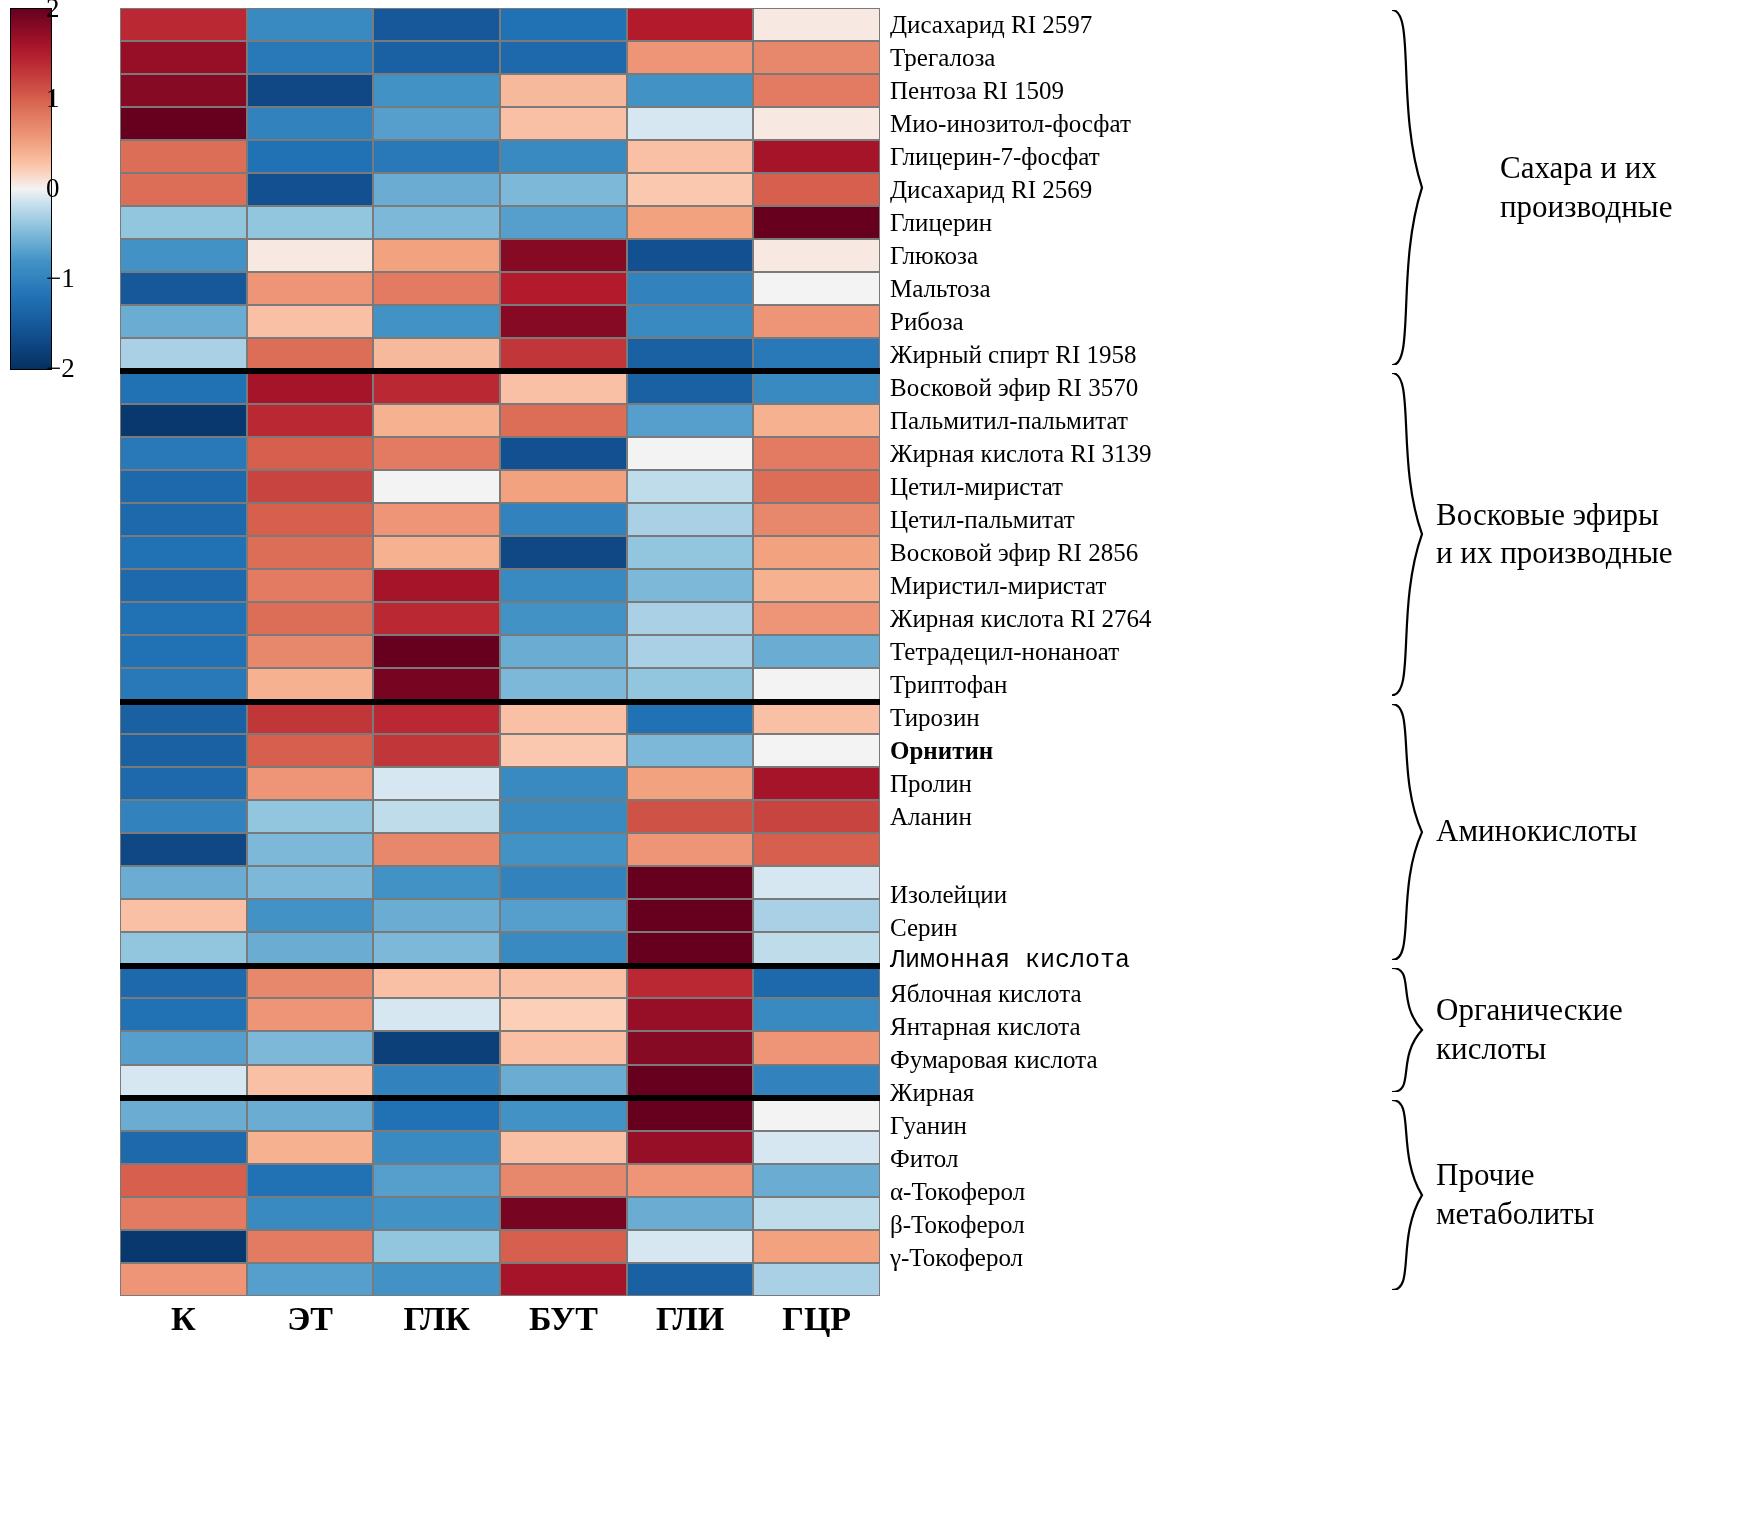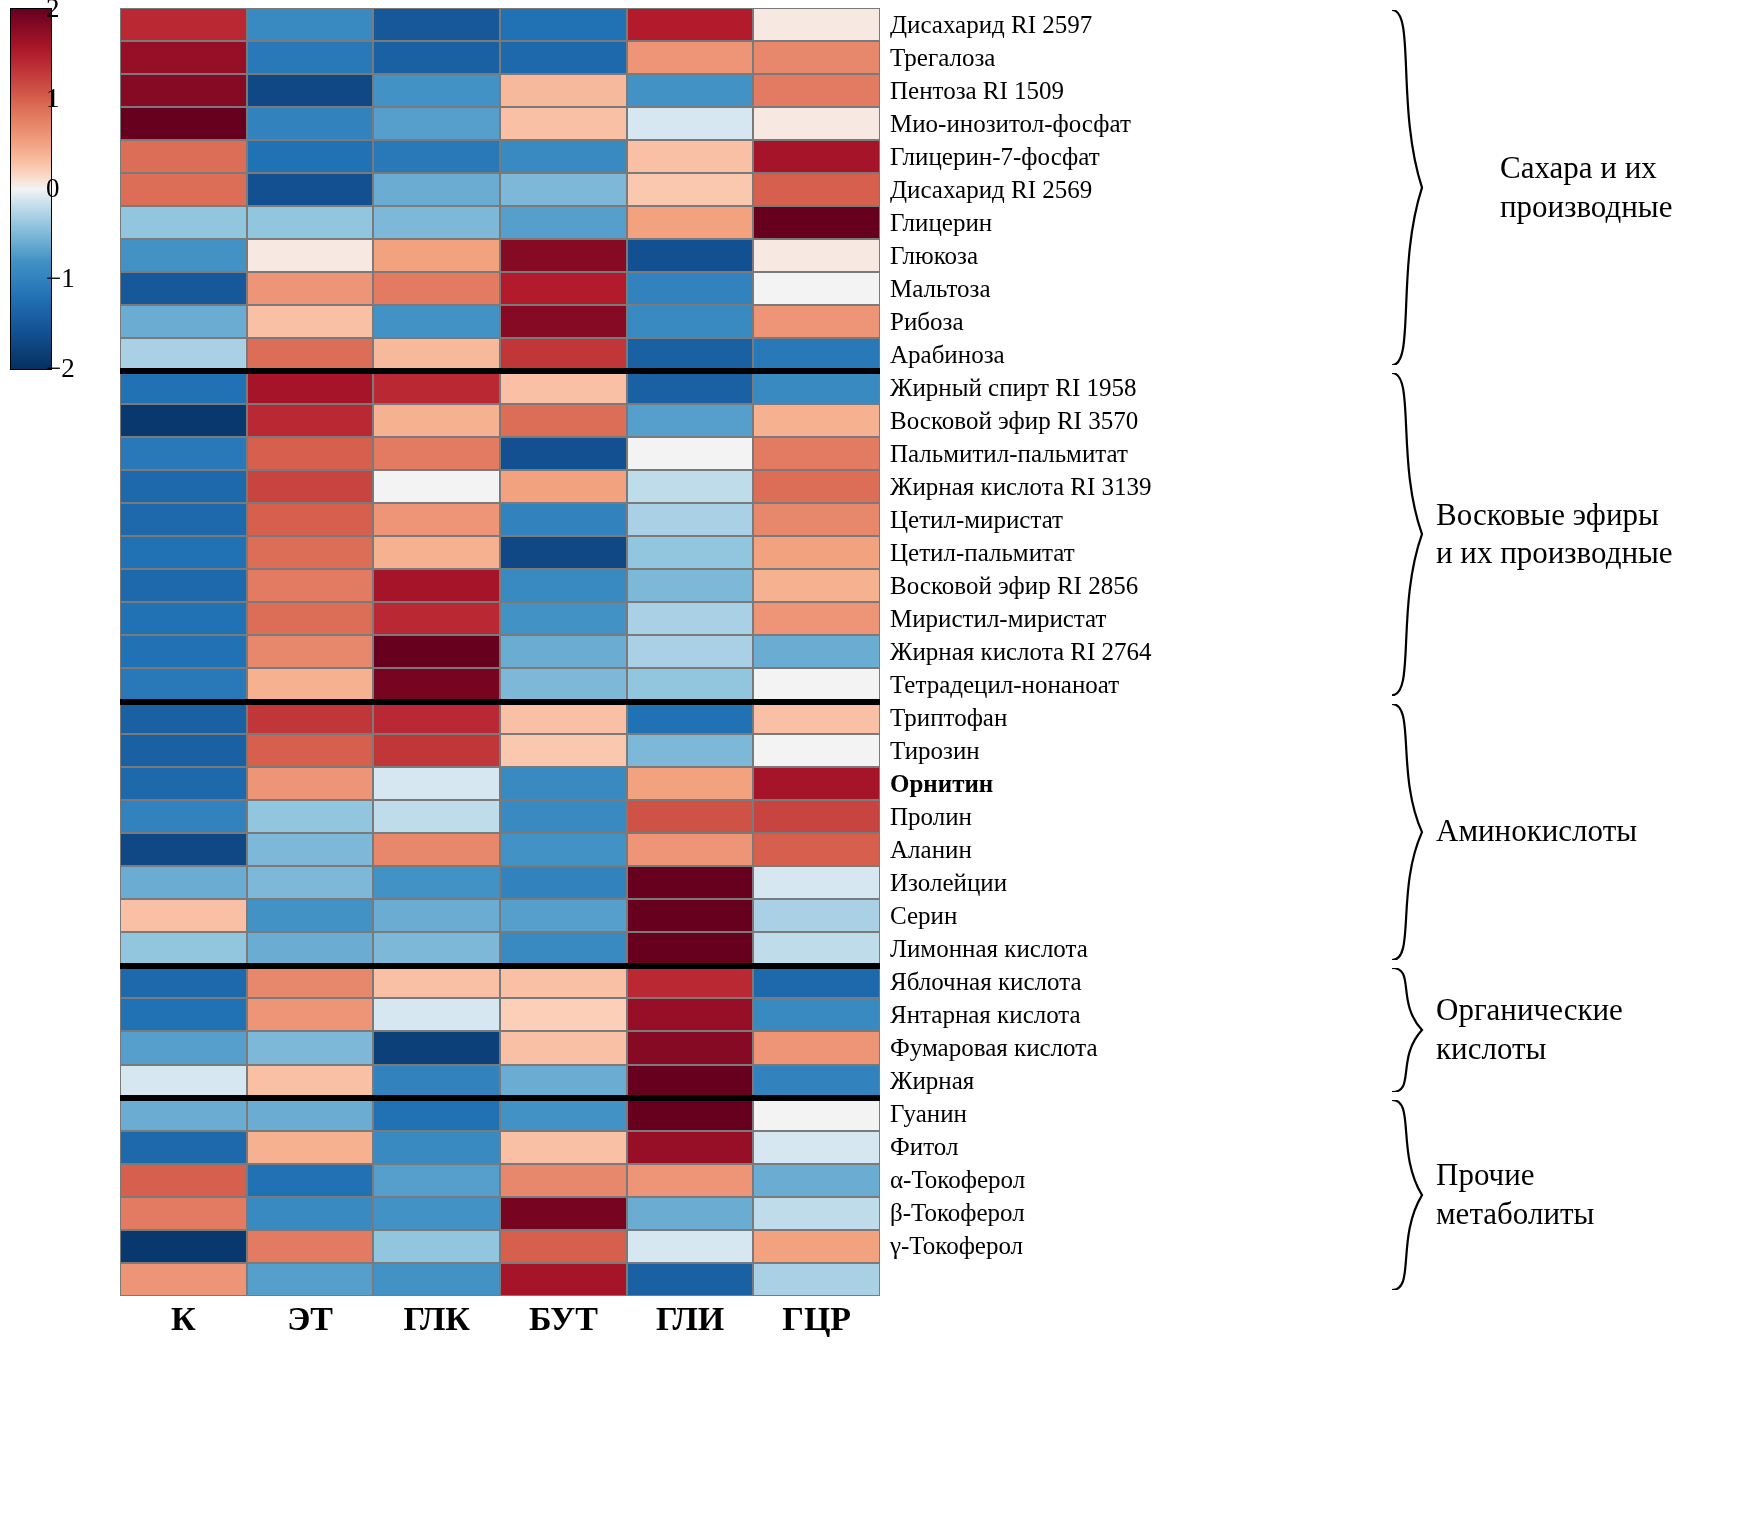--- a/index.html
+++ b/index.html
@@ -374,39 +374,38 @@
       <div class="rlab" style="height: 33.0256px;">Дисахарид RI 2597</div>
       <div class="rlab" style="height: 33.0256px;">Трегалоза</div>
       <div class="rlab" style="height: 33.0256px;">Пентоза RI 1509</div>
       <div class="rlab" style="height: 33.0256px;">Мио-инозитол-фосфат</div>
       <div class="rlab" style="height: 33.0256px;">Глицерин-7-фосфат</div>
       <div class="rlab" style="height: 33.0256px;">Дисахарид RI 2569</div>
       <div class="rlab" style="height: 33.0256px;">Глицерин</div>
       <div class="rlab" style="height: 33.0256px;">Глюкоза</div>
       <div class="rlab" style="height: 33.0256px;">Мальтоза</div>
       <div class="rlab" style="height: 33.0256px;">Рибоза</div>
-      <div class="rlab" style="height: 33.0256px;">Арабиноза</div>
       <div class="rlab" style="height: 33.0256px;">Жирный спирт RI 1958</div>
       <div class="rlab" style="height: 33.0256px;">Восковой эфир RI 3570</div>
       <div class="rlab" style="height: 33.0256px;">Пальмитил-пальмитат</div>
       <div class="rlab" style="height: 33.0256px;">Жирная кислота RI 3139</div>
       <div class="rlab" style="height: 33.0256px;">Цетил-миристат</div>
       <div class="rlab" style="height: 33.0256px;">Цетил-пальмитат</div>
       <div class="rlab" style="height: 33.0256px;">Восковой эфир RI 2856</div>
       <div class="rlab" style="height: 33.0256px;">Миристил-миристат</div>
       <div class="rlab" style="height: 33.0256px;">Жирная кислота RI 2764</div>
       <div class="rlab" style="height: 33.0256px;">Тетрадецил-нонаноат</div>
       <div class="rlab" style="height: 33.0256px;">Триптофан</div>
       <div class="rlab" style="height: 33.0256px;">Тирозин</div>
       <div class="rlab" style="height: 33.0256px; font-weight: bold;">Орнитин</div>
       <div class="rlab" style="height: 33.0256px;">Пролин</div>
       <div class="rlab" style="height: 33.0256px;">Аланин</div>
-      <div class="rlab" style="height: 33.0256px;">Изолейции</div>
+      <div class="rlab" style="height: 33.0256px; margin-top: 45px;">Изолейции</div>
       <div class="rlab" style="height: 33.0256px;">Серин</div>
-      <div class="rlab" style="height: 33.0256px;">Лимонная кислота</div>
+      <div class="rlab" style="height: 33.0256px; font-family: Liberation Mono, monospace;">Лимонная кислота</div>
       <div class="rlab" style="height: 33.0256px;">Яблочная кислота</div>
       <div class="rlab" style="height: 33.0256px;">Янтарная кислота</div>
       <div class="rlab" style="height: 33.0256px;">Фумаровая кислота</div>
       <div class="rlab" style="height: 33.0256px;">Жирная</div>
       <div class="rlab" style="height: 33.0256px;">Гуанин</div>
       <div class="rlab" style="height: 33.0256px;">Фитол</div>
       <div class="rlab" style="height: 33.0256px;">α-Токоферол</div>
       <div class="rlab" style="height: 33.0256px;">β-Токоферол</div>
       <div class="rlab" style="height: 33.0256px;">γ-Токоферол</div>
     </div>

